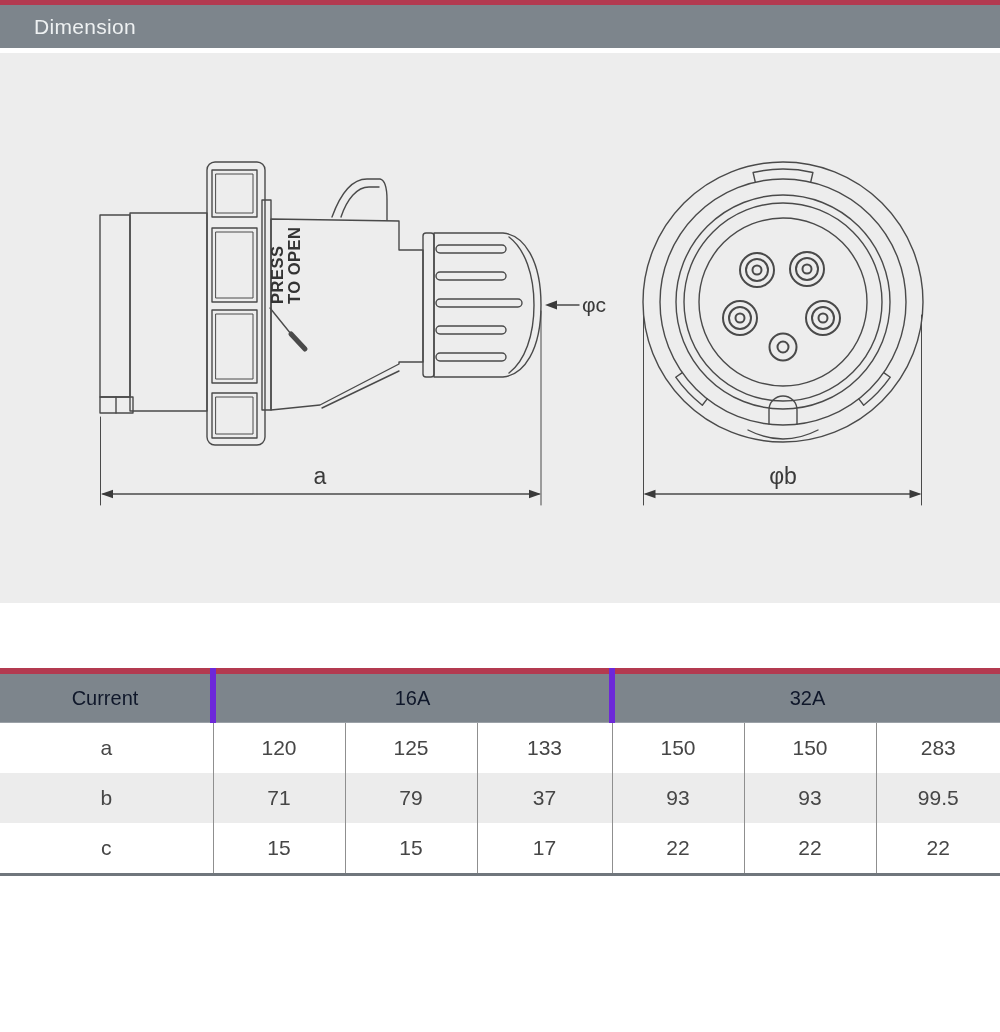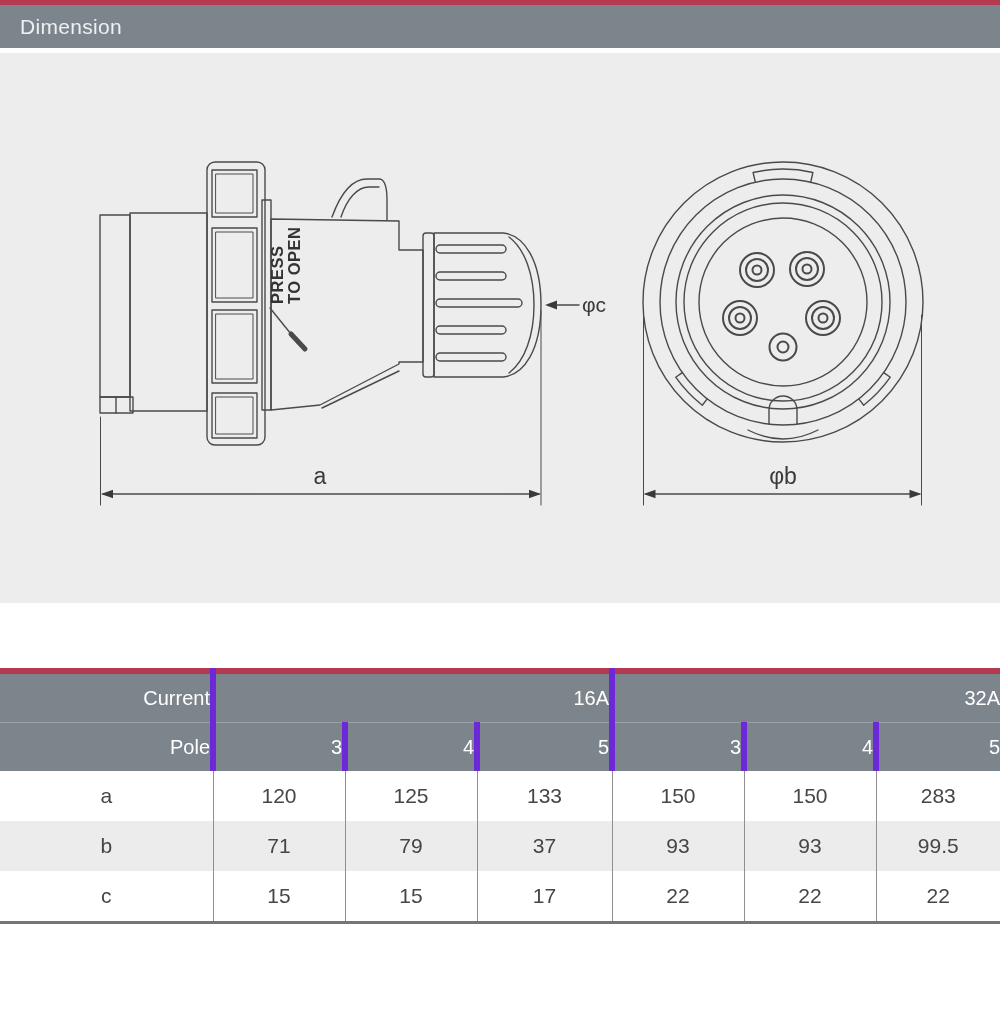--- a/index.html
+++ b/index.html
@@ -9,39 +9,39 @@
     -webkit-font-smoothing:antialiased;
   }
   
   .topbar{
     border-top:5px solid #b33a50;
     background:#7d858c;
     height:43px;
     display:flex;align-items:center;
   }
   .topbar .title{
-    color:#eef1f2;font-size:21px;letter-spacing:0.3px;padding-left:20px;
+    color:#eef1f2;font-size:21px;letter-spacing:0.3px;padding-left:34px;
   }
   
   .panel{
     margin-top:5px;
     width:1000px;height:550px;background:#ededed;
   }
   .panel svg{display:block;}
   
   table.spec{
     margin-top:65px;
     width:1000px;
     border-collapse:collapse;table-layout:fixed;
     border-top:6px solid #b33a50;
     border-bottom:3px solid #70767c;
   }
   table.spec th{
-    background:#7d858c;color:#ffffff;font-weight:400;font-size:20px;
-    height:48px;text-align:right;padding:0;
+    background:#7d858c;color:#0f172a;font-weight:400;font-size:20px;
+    height:48px;text-align:center;padding:0;
   }
   tr.row-current th{border-bottom:1px solid #9ba1a7;}
   th.sep{border-left:6px solid #6d28d9;}
   table.spec td{
     font-size:21px;color:#464646;text-align:center;height:50px;padding:0;
     background:#ffffff;
   }
   td.sep{border-left:1px solid #8f8f8f;margin-top:12px;}
   tr.alt td{background:#ececec;}
   .drawtext{fill:#333333;stroke:none;}
@@ -172,29 +172,20 @@
     <col style="width:132px">
       <col style="width:132px">
       <col style="width:124px">
   </colgroup>
   <thead>
     <tr class="row-current">
       <th>Current</th>
       <th colspan="3" class="sep">16A</th>
       <th colspan="3" class="sep">32A</th>
     </tr>
-    <tr class="row-pole">
-      <th>Pole</th>
-      <th class="sep">3</th>
-      <th class="sep">4</th>
-      <th class="sep">5</th>
-      <th class="sep">3</th>
-      <th class="sep">4</th>
-      <th class="sep">5</th>
-    </tr>
   </thead>
   <tbody>
     <tr>
       <td>a</td>
       <td class="sep">120</td>
       <td class="sep">125</td>
       <td class="sep">133</td>
       <td class="sep">150</td>
       <td class="sep">150</td>
       <td class="sep">283</td>

